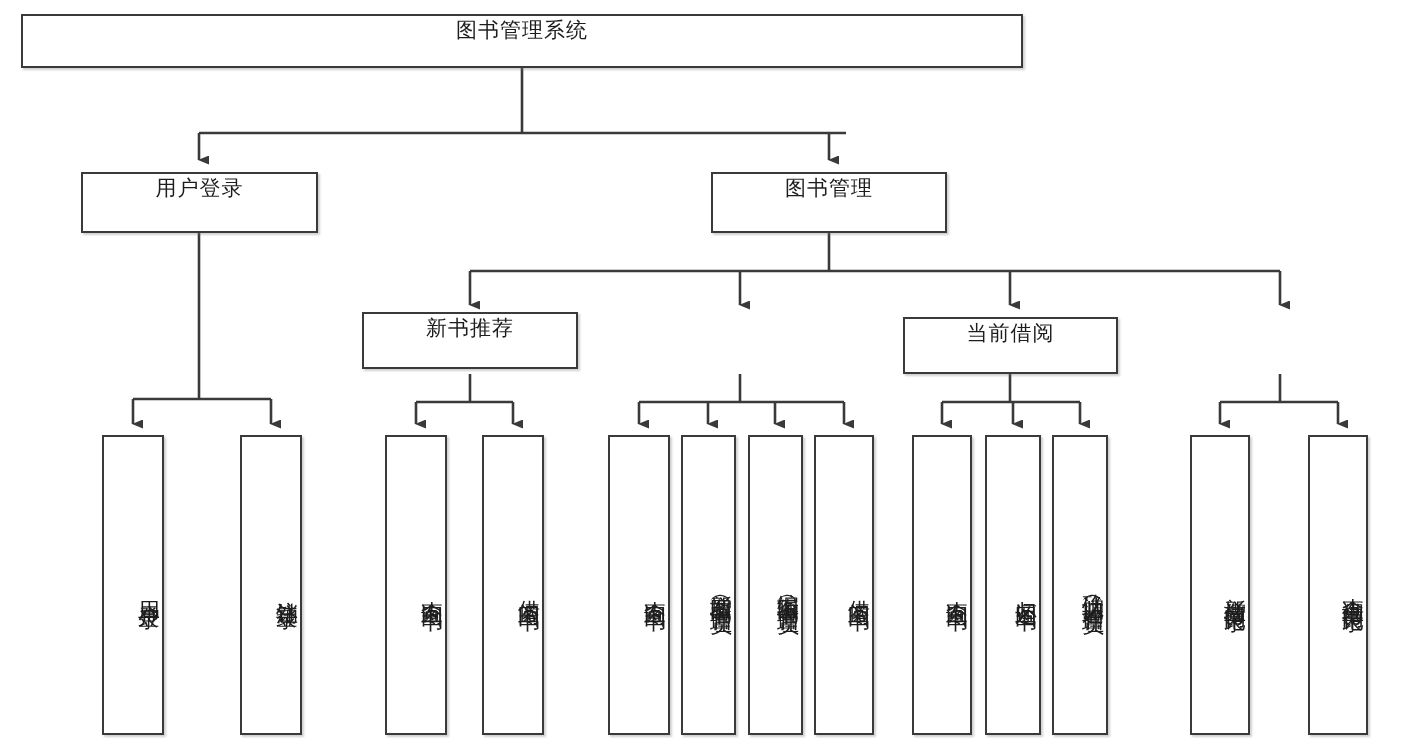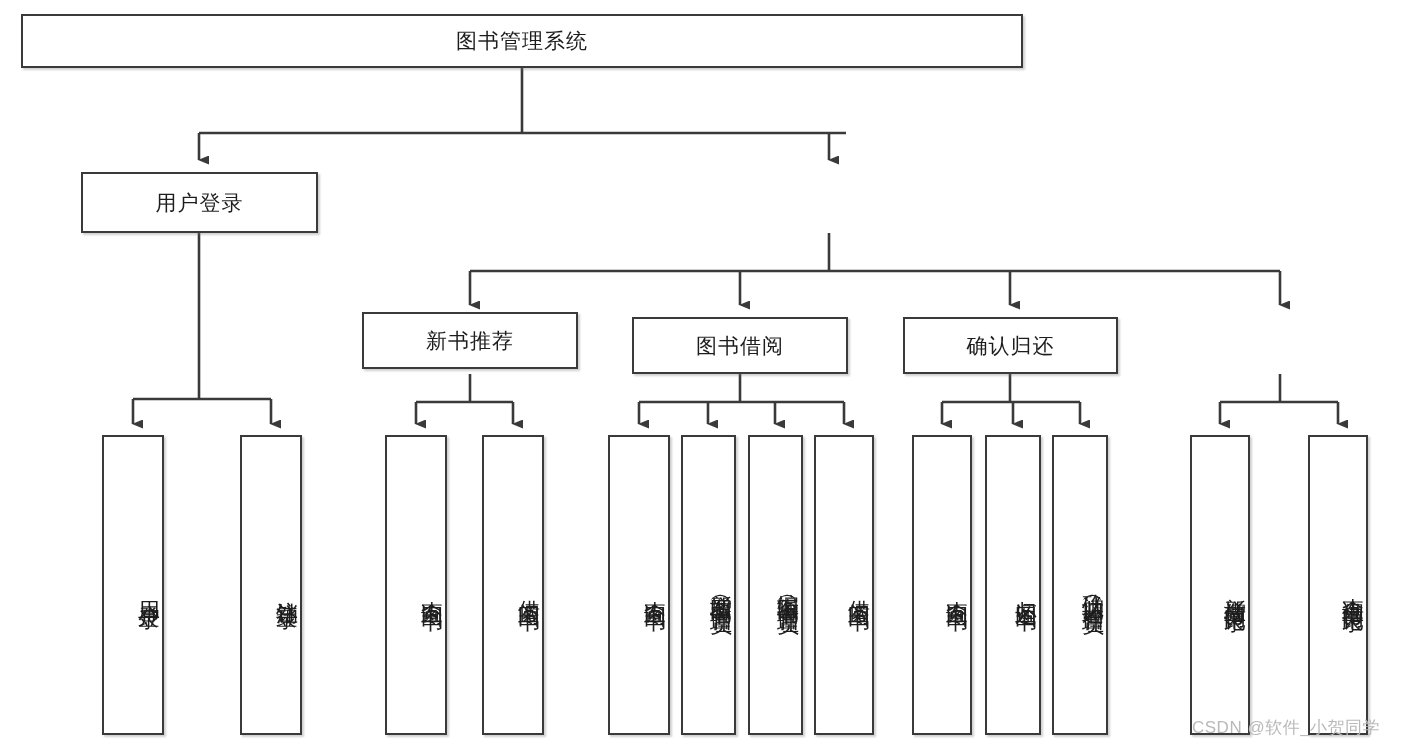--- a/index.html
+++ b/index.html
@@ -25,21 +25,20 @@
     height: 747px;
     pointer-events: none;
   }
   .node {
     position: absolute;
     box-sizing: border-box;
     background: #ffffff;
     border: 2px solid #3a3a3a;
     box-shadow: 2px 2px 2px rgba(120,120,120,0.35);
     display: flex;
-    align-items: center;
     justify-content: center;
     color: #1d1d1d;
     text-align: center;
   }
   .node.horiz {
     font-size: 21px;
     letter-spacing: 1px;
   }
   .node.vert {
     writing-mode: vertical-rl;
@@ -121,29 +120,29 @@
     </g>
   </svg>
 
   <div class="node horiz" id="title-node" style="left: 21px; top: 14px; width: 1002px; height: 54px;">
     <span>图书管理系统</span>
   </div>
 
   <div class="node horiz" id="l2-0" style="left: 81px; top: 172px; width: 237px; height: 61px;">
     <span>用户登录</span>
   </div>
+  <div class="node horiz" id="l2-1" style="left: 711px; top: 172px; width: 236px; height: 61px;">
+    <span>图书管理</span>
+  </div>
 
   <div class="node horiz" id="l3-0" style="left: 362px; top: 312px; width: 216px; height: 57px;">
     <span>新书推荐</span>
   </div>
-  <div class="node horiz" id="l3-1" style="left: 632px; top: 317px; width: 216px; height: 57px;">
-    <span>图书借阅</span>
-  </div>
   <div class="node horiz" id="l3-2" style="left: 903px; top: 317px; width: 215px; height: 57px;">
-    <span>确认归还</span>
+    <span>当前借阅</span>
   </div>
 
   <div class="node vert" id="lf-0" style="left: 102px; top: 435px; width: 62px; height: 300px;">
     <span class="vtext">用户登录</span>
   </div>
   <div class="node vert" id="lf-1" style="left: 240px; top: 435px; width: 62px; height: 300px;">
     <span class="vtext">注销登录</span>
   </div>
   <div class="node vert" id="lf-2" style="left: 385px; top: 435px; width: 62px; height: 300px;">
     <span class="vtext">查询图书</span>
@@ -172,17 +171,14 @@
   <div class="node vert" id="lf-10" style="left: 1052px; top: 435px; width: 56px; height: 300px;">
     <span class="vtext">确认归还（管理员）</span>
   </div>
   <div class="node vert" id="lf-11" style="left: 1190px; top: 435px; width: 60px; height: 300px;">
     <span class="vtext">新增借阅记录</span>
   </div>
   <div class="node vert" id="lf-12" style="left: 1308px; top: 435px; width: 60px; height: 300px;">
     <span class="vtext">查询借阅记录</span>
   </div>
 
-  <div class="watermark" id="wm" style="left: 1192px; top: 716px;">
-    <span>CSDN @软件_小贺同学</span>
-  </div>
 
 </div>
 
 </body></html>

